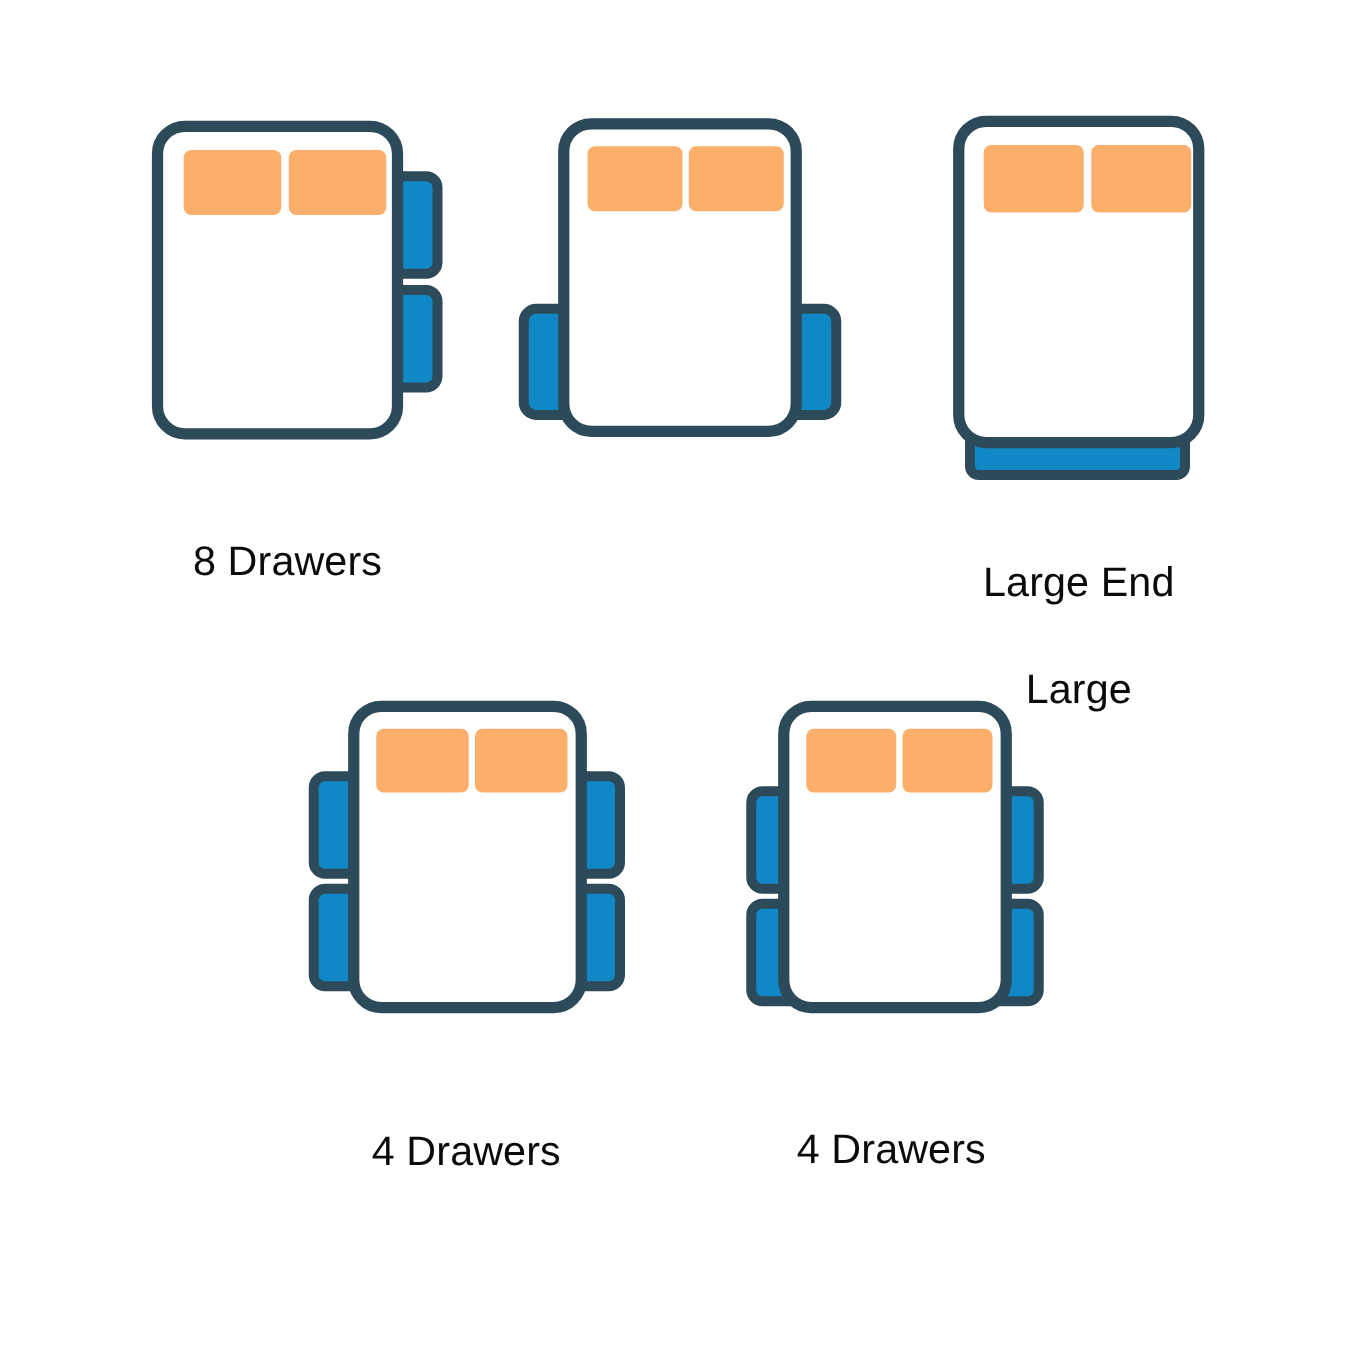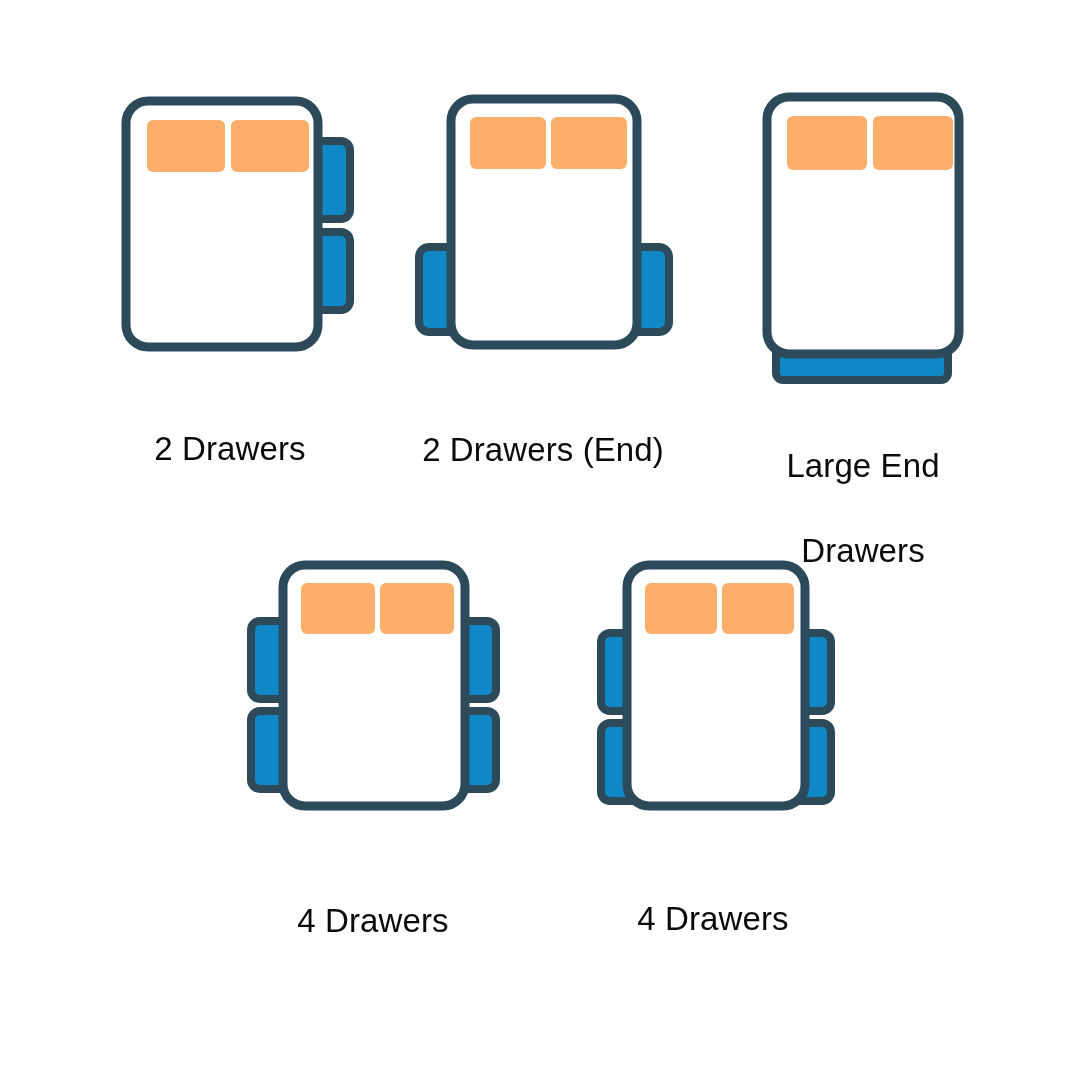--- a/index.html
+++ b/index.html
@@ -57,61 +57,60 @@
           <rect x="208" y="148" width="42" height="78" rx="9" ry="9" fill="#1088c6" stroke="#2c4a5a" stroke-width="8"></rect>
         </g>
 
         <rect x="26" y="17" width="192" height="246" rx="22" ry="22" fill="#ffffff" stroke="#2c4a5a" stroke-width="9"></rect>
 
         <rect x="47" y="36" width="78" height="52" rx="6" ry="6" fill="#fbaf6a"></rect>
         <rect x="131" y="36" width="78" height="52" rx="6" ry="6" fill="#fbaf6a"></rect>
       </svg>
     </div>
     <div class="bed-caption" style="margin-top:22px;">
-      <span class="caption-line">2 Drawers</span>
+      <span class="caption-line">8 Drawers</span>
     </div>
   </div>
 
   <div class="bed-cell" style="left:398px; top:84px; width:290px;">
     <div class="bed-figure">
       <svg class="bed-svg" width="280" height="285" viewBox="0 0 280 285" aria-hidden="true">
 
         <g>
           <rect x="16" y="163" width="44" height="85" rx="10" ry="10" fill="#1088c6" stroke="#2c4a5a" stroke-width="8"></rect>
           <rect x="222" y="163" width="44" height="85" rx="10" ry="10" fill="#1088c6" stroke="#2c4a5a" stroke-width="8"></rect>
         </g>
 
         <rect x="48" y="15" width="186" height="246" rx="22" ry="22" fill="#ffffff" stroke="#2c4a5a" stroke-width="9"></rect>
 
         <rect x="67" y="33" width="76" height="52" rx="6" ry="6" fill="#fbaf6a"></rect>
         <rect x="148" y="33" width="76" height="52" rx="6" ry="6" fill="#fbaf6a"></rect>
       </svg>
     </div>
     <div class="bed-caption" style="margin-top:18px;">
-      <span class="caption-line">2 Drawers (End)</span>
     </div>
   </div>
 
   <div class="bed-cell" style="left:738px; top:80px; width:250px;">
     <div class="bed-figure">
       <svg class="bed-svg" width="240" height="305" viewBox="0 0 240 305" aria-hidden="true">
 
         <g>
           <rect x="33" y="264" width="172" height="36" rx="7" ry="7" fill="#1088c6" stroke="#2c4a5a" stroke-width="8"></rect>
         </g>
 
         <rect x="24" y="17" width="192" height="257" rx="22" ry="22" fill="#ffffff" stroke="#2c4a5a" stroke-width="9"></rect>
 
         <rect x="44" y="36" width="80" height="54" rx="6" ry="6" fill="#fbaf6a"></rect>
         <rect x="130" y="36" width="80" height="54" rx="6" ry="6" fill="#fbaf6a"></rect>
       </svg>
     </div>
     <div class="bed-caption" style="margin-top:18px;">
       <span class="caption-line">Large End</span>
-      <span class="caption-line">Drawers</span>
+      <span class="caption-line">Large</span>
     </div>
   </div>
 
   <div class="bed-cell" style="left:238px; top:553px; width:270px;">
     <div class="bed-figure">
       <svg class="bed-svg" width="265" height="265" viewBox="0 0 265 265" aria-hidden="true">
 
         <g>
           <rect x="10" y="68" width="42" height="78" rx="9" ry="9" fill="#1088c6" stroke="#2c4a5a" stroke-width="8"></rect>
           <rect x="10" y="158" width="42" height="78" rx="9" ry="9" fill="#1088c6" stroke="#2c4a5a" stroke-width="8"></rect>

